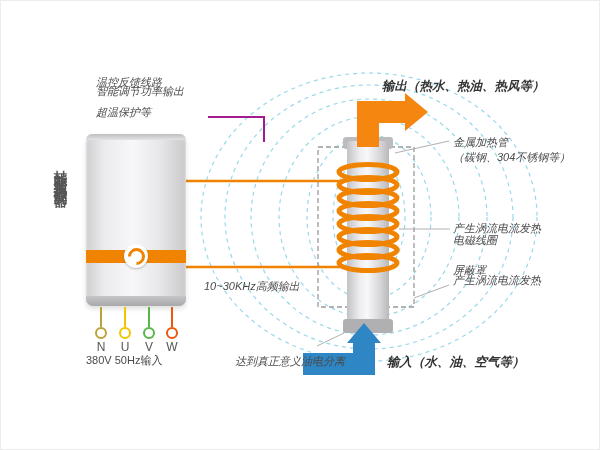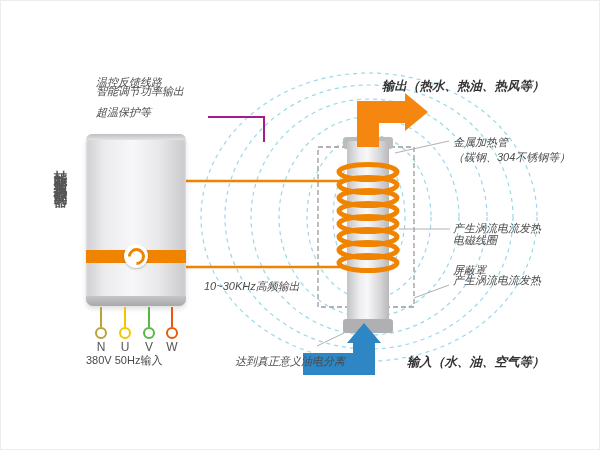--- a/index.html
+++ b/index.html
@@ -151,17 +151,17 @@
 
   <div class="txt" style="left:452px;top:134px;text-align:center;">金属加热管</div>
   <div class="txt" style="left:452px;top:149px;">（碳钢、304不锈钢等）</div>
 
   <div class="txt" style="left:452px;top:205px;margin-top:27px;">电磁线圈</div>
   <div class="txt" style="left:452px;top:220px;">产生涡流电流发热</div>
   <div class="txt" style="left:452px;top:231px;margin-top:41px;">产生涡流电流发热</div>
 
   <div class="txt" style="left:452px;top:262px;">屏蔽罩</div>
 
-  <div class="txt bold" style="left:386px;top:354px;margin-left:20px;">输入（水、油、空气等）</div>
+  <div class="txt bold" style="left:386px;top:354px;">输入（水、油、空气等）</div>
 
   <div class="txt" style="left:222px;top:353px;margin-left:12px;">达到真正意义油电分离</div>
 
 </div>
 
 </body></html>

